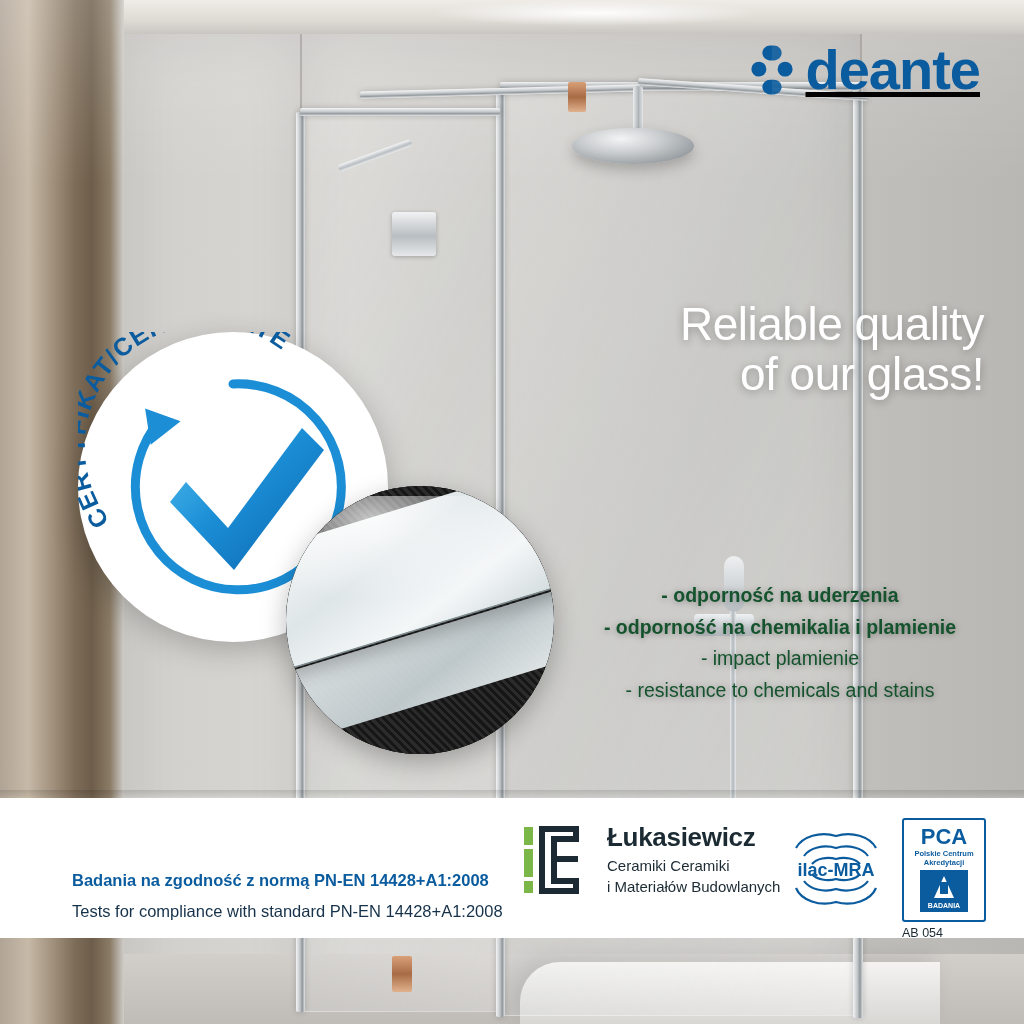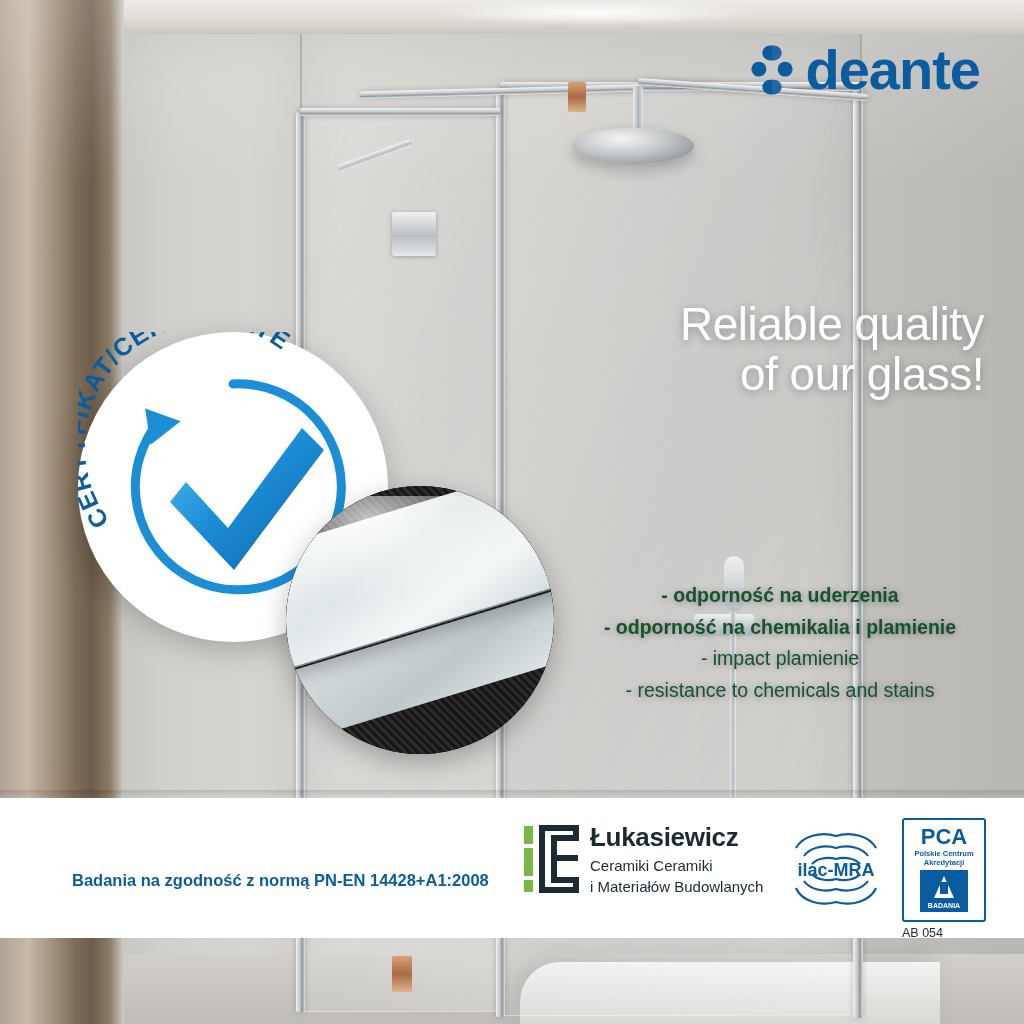--- a/index.html
+++ b/index.html
@@ -109,21 +109,21 @@
   }
   .towel-bar {
     position: absolute; height: 7px;
     background: linear-gradient(180deg,#f3f4f5,#b9bec2 60%,#e8eaeb);
     border-radius: 4px;
   }
 
   
   .logo {
     position: absolute; right: 44px; top: 42px;
-    display: flex; align-items: center; gap: 6px;
+    display: flex; align-items: center; gap: 6px; text-decoration: underline;
   }
   .logo-mark { width: 56px; height: 56px; }
   .logo-text {
     font-size: 56px; line-height: 1; letter-spacing: -1px;
     color: #0b5c9e; font-weight: 700;
   }
 
   
   .headline {
     position: absolute; right: 40px; top: 286px;
@@ -206,21 +206,21 @@
     display: flex; align-items: center;
   }
   .band-text { position: absolute; left: 72px; top: 842px; margin-top: 23px; }
   .band-text .pl {
     font-size: 16.5px; font-weight: 700; color: #0b5c9e; line-height: 1.9;
   }
   .band-text .en {
     font-size: 16.5px; font-weight: 400; color: #16324a; line-height: 1.9;
   }
 
-  .luka { position: absolute; left: 520px; top: 824px; display: flex; gap: 8px; align-items: flex-start; }
+  .luka { position: absolute; left: 520px; top: 824px; display: flex; gap: 25px; align-items: center; }
   .luka-mark { width: 62px; height: 70px; flex: 0 0 auto; }
   .luka-txt .name { font-size: 26px; font-weight: 700; color: #1b2a33; line-height: 1.05; letter-spacing: -0.3px;}
   .luka-txt .sub { font-size: 15px; color: #1b2a33; line-height: 1.35; margin-top: 5px; }
 
   .ilac { position: absolute; left: 784px; top: 826px; width: 104px; height: 86px; }
   .pca { position: absolute; left: 902px; top: 818px; width: 84px; height: 104px;
          border: 2px solid #0b5c9e; border-radius: 3px; background: #fff; }
   .pca-ab { position: absolute; left: 902px; top: 926px; width: 84px; text-align: left;
             font-size: 12.5px; color: #1b2a33; }
 
@@ -330,20 +330,21 @@
     <div class="pane-edge"></div>
     <div class="pane-top"></div>
     <div class="glossy"></div>
   </div>
 
   <div class="band-shadow-top"></div>
   <div class="band"></div>
 
   <div class="band-text">
     <div class="pl">Badania na zgodność z normą PN-EN 14428+A1:2008</div>
+    <div class="en">Tests for compliance with standard PN-EN 14428+A1:2008</div>
   </div>
 
   <div class="luka">
     <span class="luka-mark">
       <svg width="62" height="70" viewBox="0 0 62 70" aria-hidden="true">
         <rect x="4" y="2" width="9" height="18" fill="#7ab648"></rect>
         <rect x="4" y="24" width="9" height="28" fill="#7ab648"></rect>
         <rect x="4" y="56" width="9" height="12" fill="#7ab648"></rect>
         <path d="M22 4 L56 4 L56 14 L34 14 L34 56 L56 56 L56 66 L22 66 Z" fill="none" stroke="#1b2a33" stroke-width="6"></path>
         <path d="M36 34 L58 34" stroke="#1b2a33" stroke-width="6"></path>

